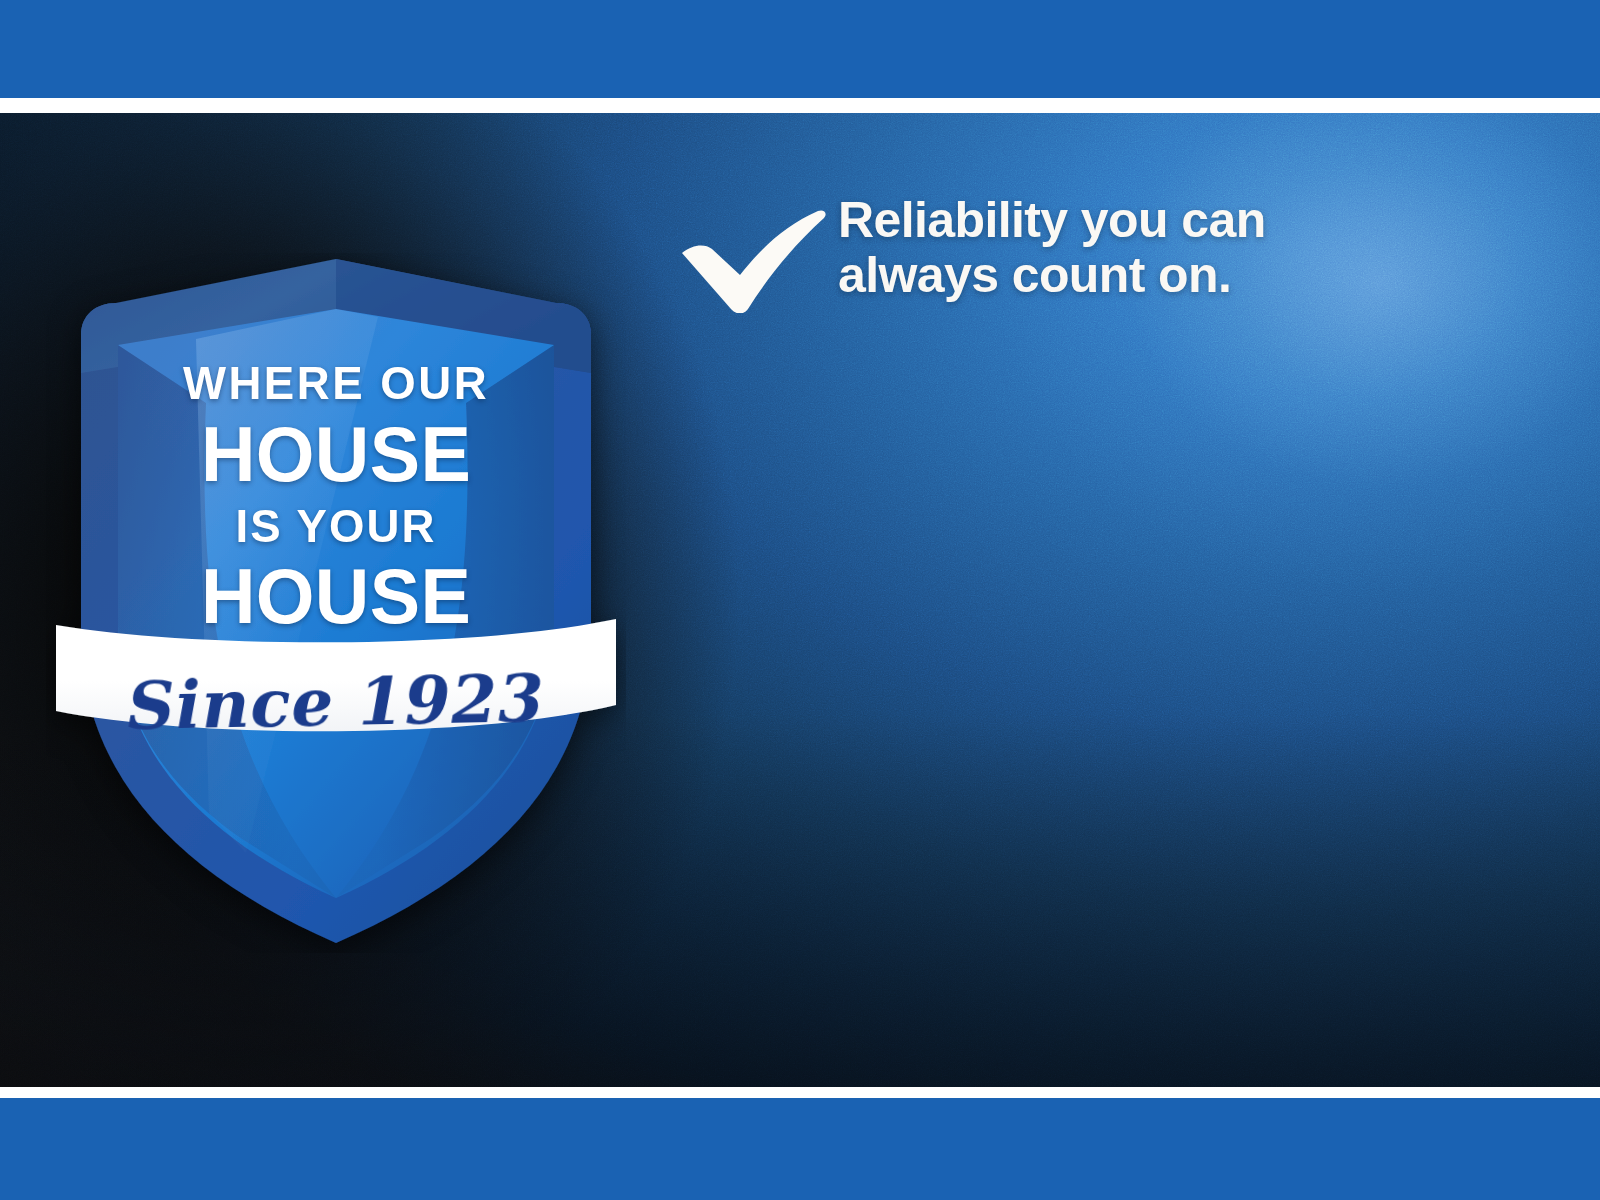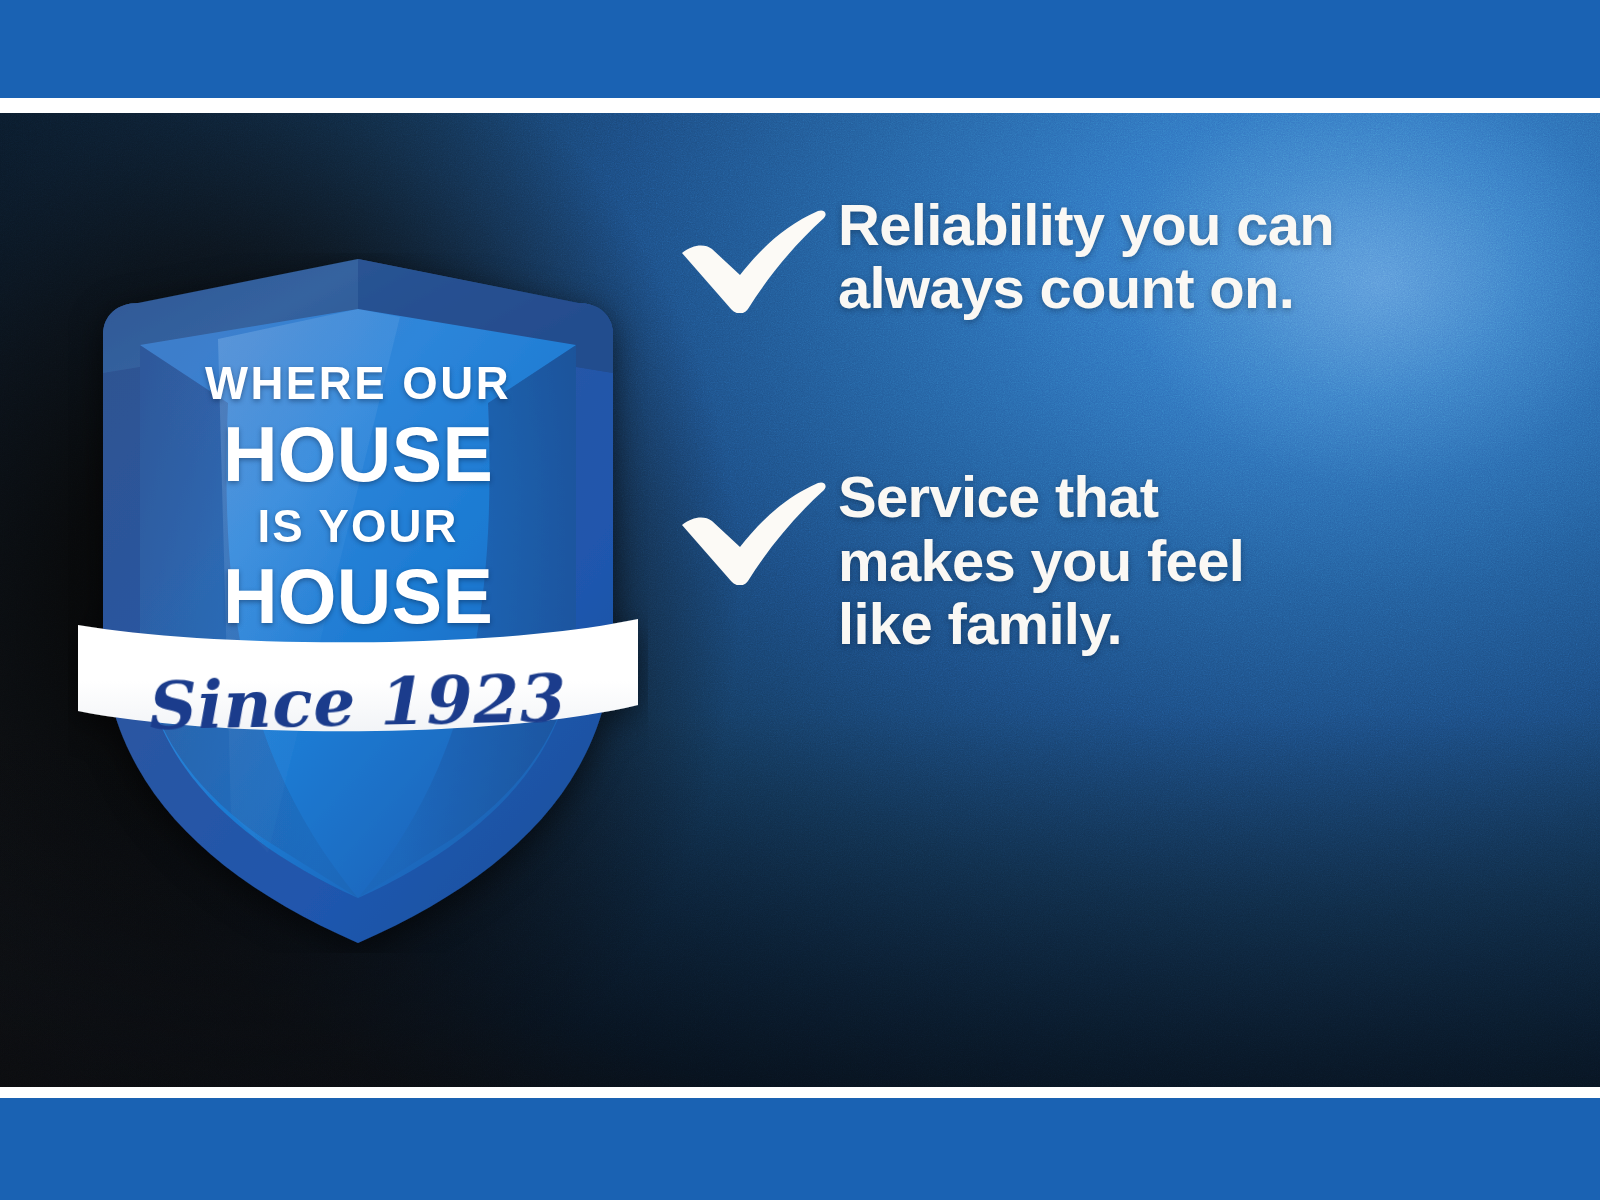--- a/index.html
+++ b/index.html
@@ -100,21 +100,21 @@
     left: -20px; top: -20px;
     width: 1640px; height: 1014px;
     opacity: 0.40;
     mix-blend-mode: overlay;
     pointer-events: none;
   }
 
   
   #shield-wrap {
     position: absolute;
-    left: 68px;
+    left: 46px;
     top: 140px;           
     width: 580px;
     height: 700px;
   }
   #shield-svg { display: block; width: 580px; height: 700px; }
 
   
   .lockup {
     position: absolute;
     left: 0;
@@ -172,21 +172,21 @@
     height: 104px;
   }
   .check-icon svg { display: block; width: 150px; height: 104px; }
 
   .benefit-text {
     margin: 0;
     padding: 0 0 0 168px;
     color: #FAF8F4;
     font-family: "Liberation Sans", sans-serif;
     font-weight: 700;
-    font-size: 58px;
+    font-size: 50px;
     line-height: 1.09;
     letter-spacing: -0.012em;
     white-space: pre-line;
     text-shadow: 0 2px 6px rgba(4,16,34,0.35);
   }
 </style>
 </head>
 <body>
 
 <div id="canvas">
@@ -312,33 +312,20 @@
             <path d="M4 44 C 14 36, 26 34, 34 40 L 62 66 C 84 38, 108 16, 140 2
                      C 146 0, 150 4, 146 9
                      C 116 36, 90 68, 70 100
                      C 66 106, 58 106, 53 100 Z" fill="#FCFAF6"></path>
           </svg>
         </span>
         <p class="benefit-text">Reliability you can
 always count on.</p>
       </div>
 
-      <div class="benefit" id="benefit-1">
-        <span class="check-icon">
-          <svg viewBox="0 0 150 104" xmlns="http://www.w3.org/2000/svg">
-            <path d="M4 44 C 14 36, 26 34, 34 40 L 62 66 C 84 38, 108 16, 140 2
-                     C 146 0, 150 4, 146 9
-                     C 116 36, 90 68, 70 100
-                     C 66 106, 58 106, 53 100 Z" fill="#FCFAF6"></path>
-          </svg>
-        </span>
-        <p class="benefit-text">Service that
-makes you feel
-like family.</p>
-      </div>
 
 
     </div>
 
   </div>
 
   <div class="bar-gap" id="bottom-gap"></div>
   <div class="brand-bar" id="bottom-bar"></div>
 
 </div>

